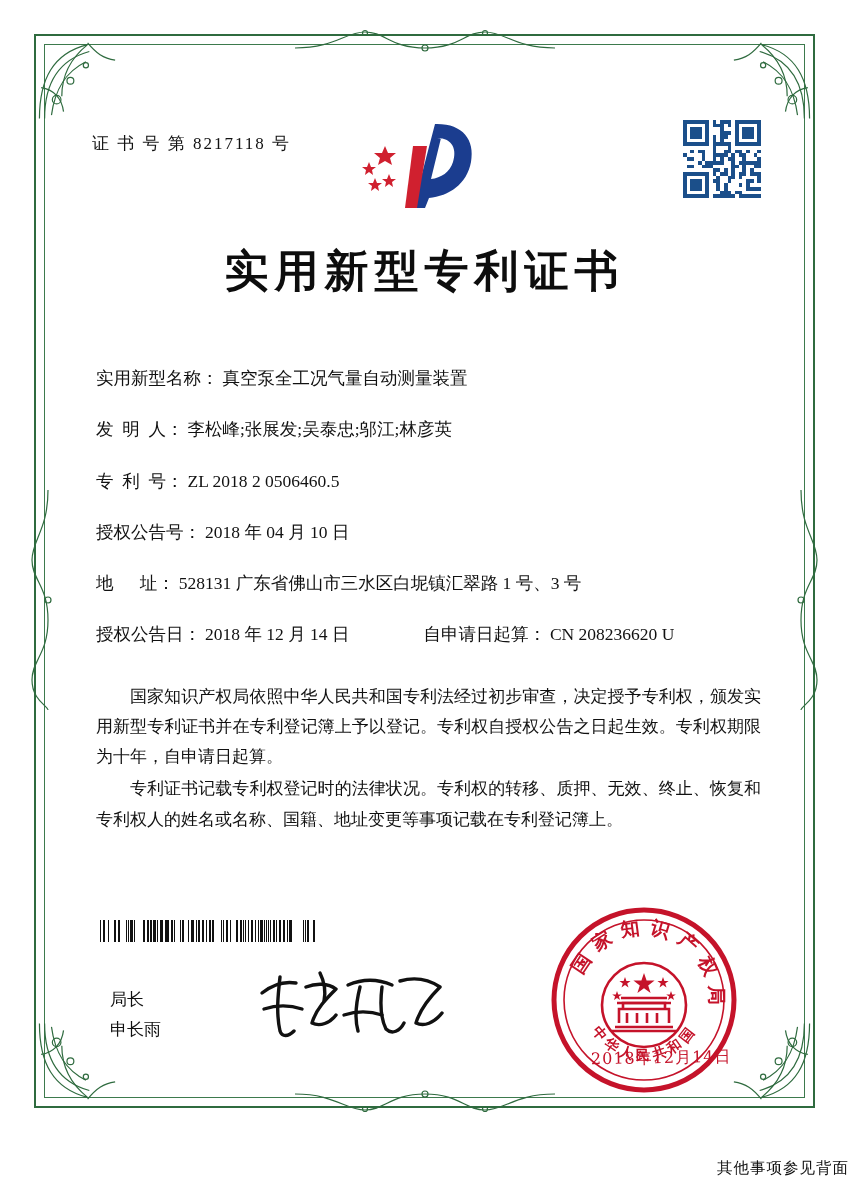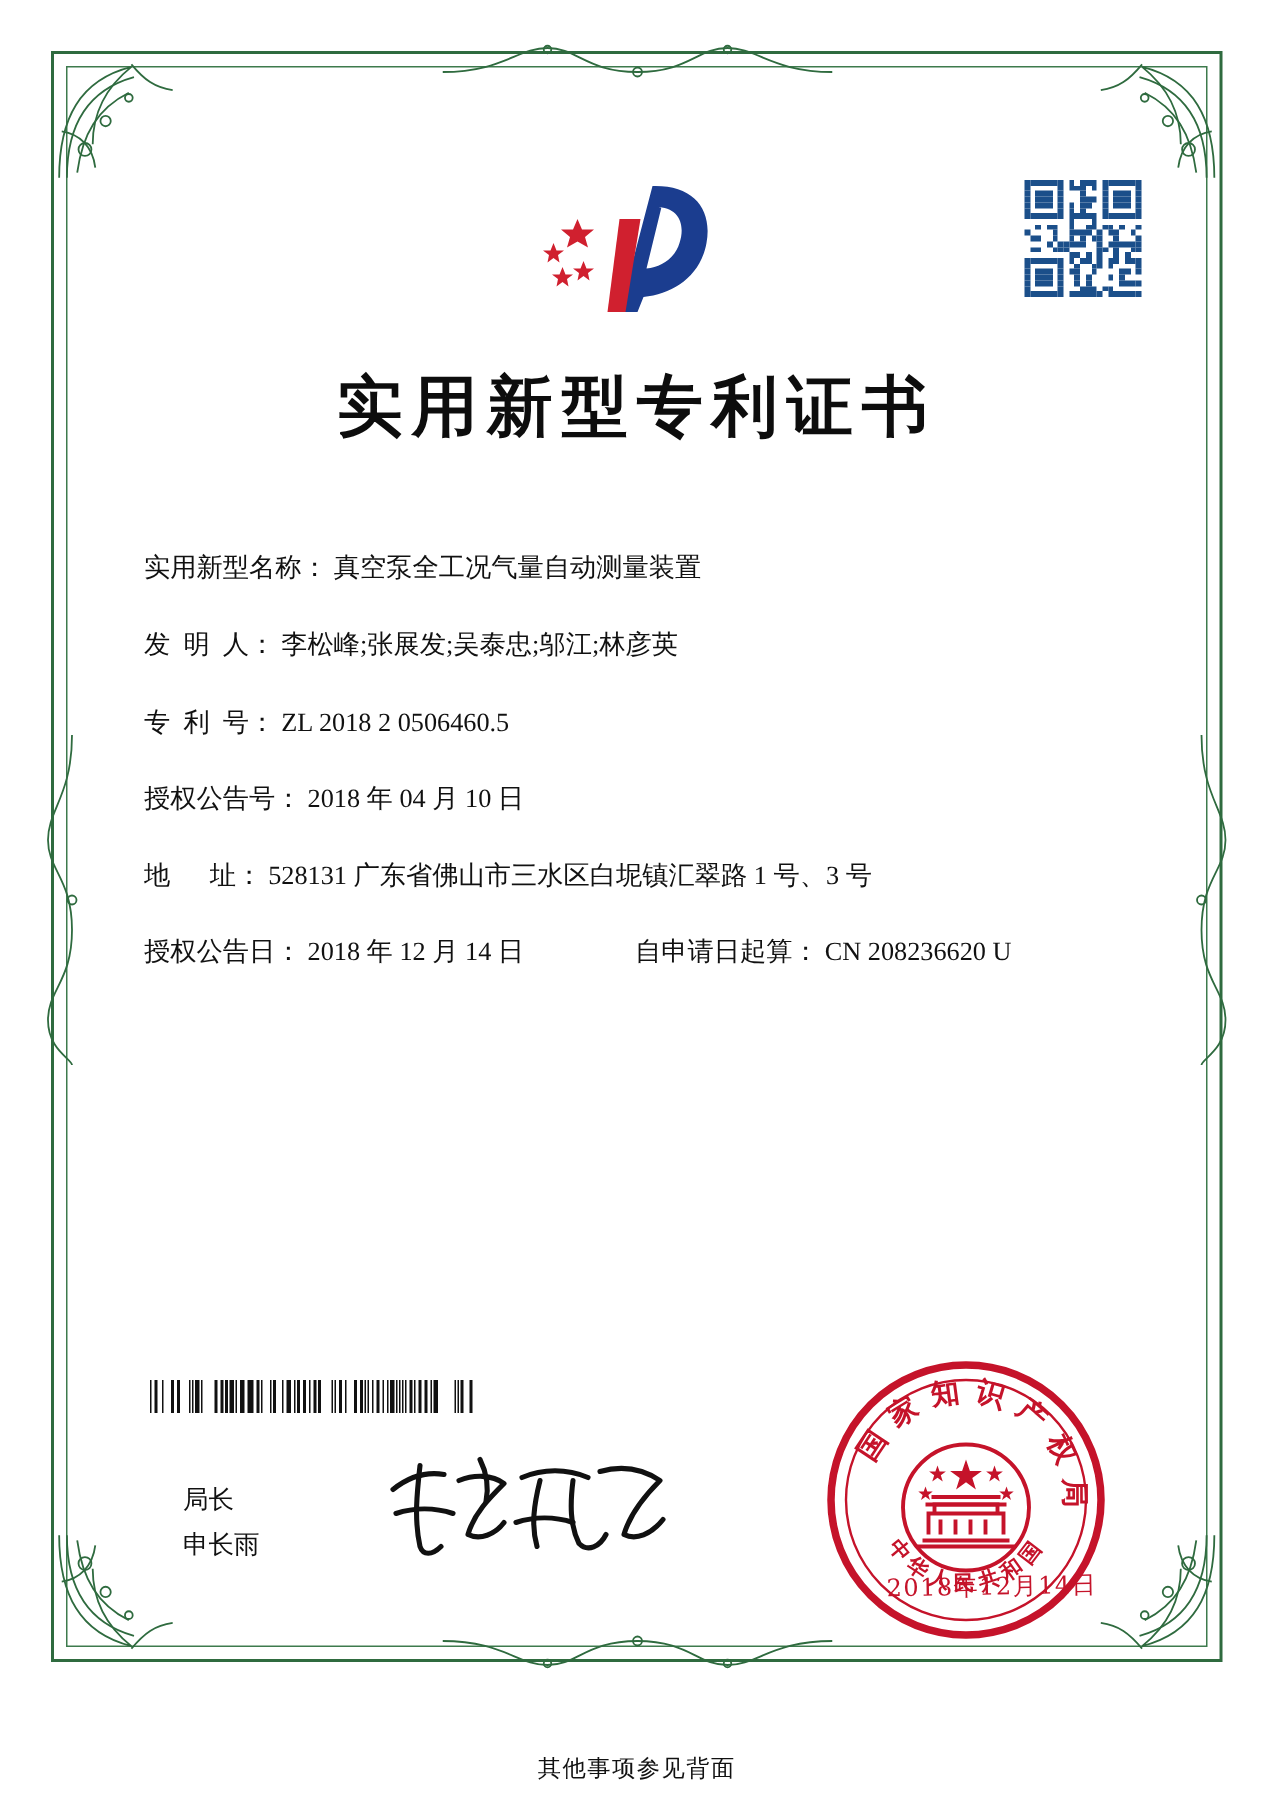--- a/index.html
+++ b/index.html
@@ -173,21 +173,21 @@
     width: 220px;
     height: 22px;
     display: flex;
     align-items: stretch;
   }
   .barcode i { display: block; height: 100%; background: #111; }
   .barcode i.s { background: transparent; }
 
   .sign-block {
     position: absolute;
-    left: 122px;
+    left: 110px;
     top: 985px;
     font-size: 17px;
     line-height: 1.75;
   }
 
   .signature {
     position: absolute;
     left: 250px;
     top: 965px;
     width: 210px;
@@ -224,24 +224,23 @@
     top: 1104px;
     text-align: center;
     font-size: 15.5px;
   }
 
   .back-note {
     position: absolute;
     left: 0;
     right: 0;
     top: 1158px;
-    text-align: center;
+    text-align: right;
     font-size: 15.5px;
     letter-spacing: 1px;
-    margin-top: 11px;
   }
 </style>
 </head>
 <body>
 
 <div class="page">
 
   <div class="frame-outer"></div>
   <div class="frame-inner"></div>
 
@@ -319,20 +318,21 @@
   <div class="edge-orn right">
     <svg viewBox="0 0 26 220" fill="none" stroke="currentColor" stroke-width="1.2">
       <path d="M20 0 C20 40 4 50 4 70 C4 90 20 96 20 130 C20 164 4 170 4 190 C4 210 20 216 20 220"></path>
       <circle cx="20" cy="110" r="3"></circle>
     </svg>
   </div>
 
   <div class="content">
 
     <div class="head-row">
+      <div class="cert-no">证 书 号 第 8217118 号</div>
 
       <div class="logo">
         <svg viewBox="0 0 148 96">
 
           <path d="M70 8 L86 8 C112 8 124 24 120 46 C116 68 98 80 78 82 L74 92 L62 92 L84 8 Z" fill="#1b3d8f"></path>
           <path d="M86 22 C102 22 106 34 102 46 C99 56 90 62 80 63 L90 22 Z" fill="#ffffff"></path>
 
           <path d="M62 30 L76 30 L66 92 L54 92 Z" fill="#d0202f"></path>
 
           <g fill="#d0202f">
@@ -813,20 +813,24 @@
         <span class="val">528131 广东省佛山市三水区白坭镇汇翠路 1 号、3 号</span>
       </div>
       <div class="field inline-two">
         <span class="lab">授权公告日：</span>
         <span class="val">2018 年 12 月 14 日</span>
         <span class="lab gap-col">自申请日起算：</span>
         <span class="val">CN 208236620 U</span>
       </div>
     </div>
 
+    <div class="paras">
+      <p class="para">国家知识产权局依照中华人民共和国专利法经过初步审查，决定授予专利权，颁发实用新型专利证书并在专利登记簿上予以登记。专利权自授权公告之日起生效。专利权期限为十年，自申请日起算。</p>
+      <p class="para">专利证书记载专利权登记时的法律状况。专利权的转移、质押、无效、终止、恢复和专利权人的姓名或名称、国籍、地址变更等事项记载在专利登记簿上。</p>
+    </div>
   </div>
 
   <div class="barcode" id="barcode">
       <i class="s" style="width: 2px; margin-right: 2px;"></i>
       <i style="width: 2px; margin-right: 2px;"></i>
       <i style="width: 2px; margin-right: 1px;"></i>
       <i class="s" style="width: 1px; margin-right: 1px;"></i>
       <i style="width: 2px; margin-right: 2px;"></i>
       <i class="s" style="width: 2px; margin-right: 1px;"></i>
       <i style="width: 3px; margin-right: 2px;"></i>

